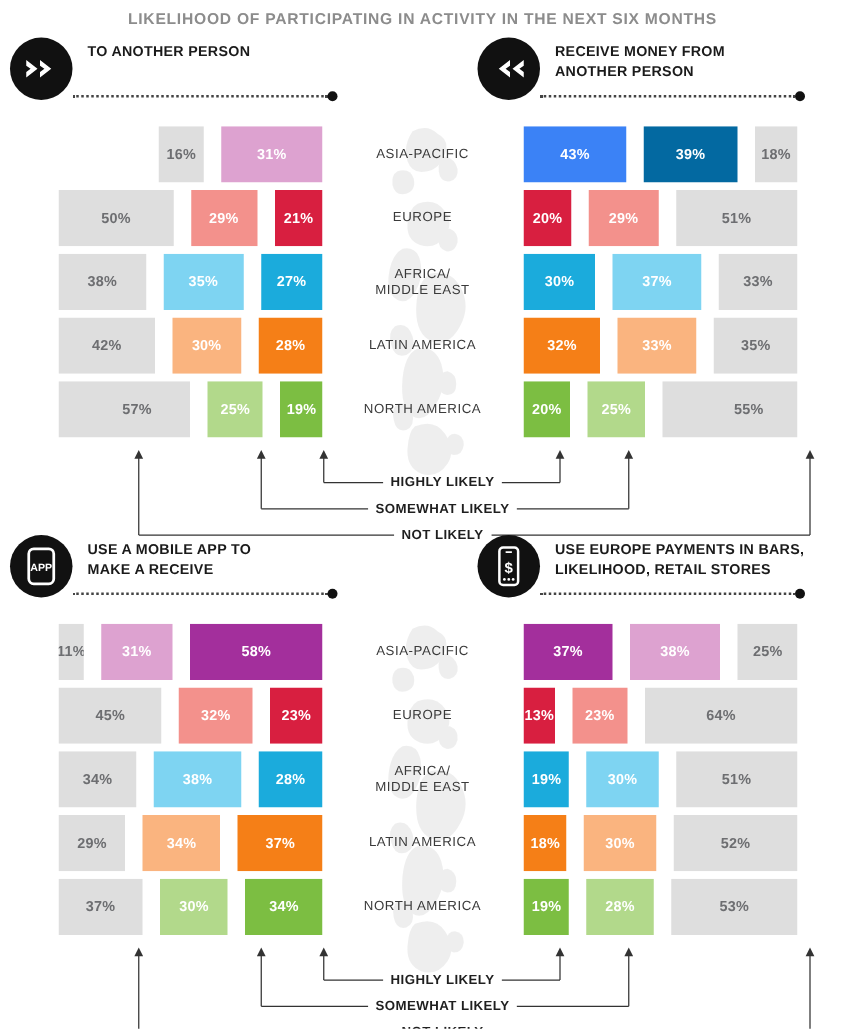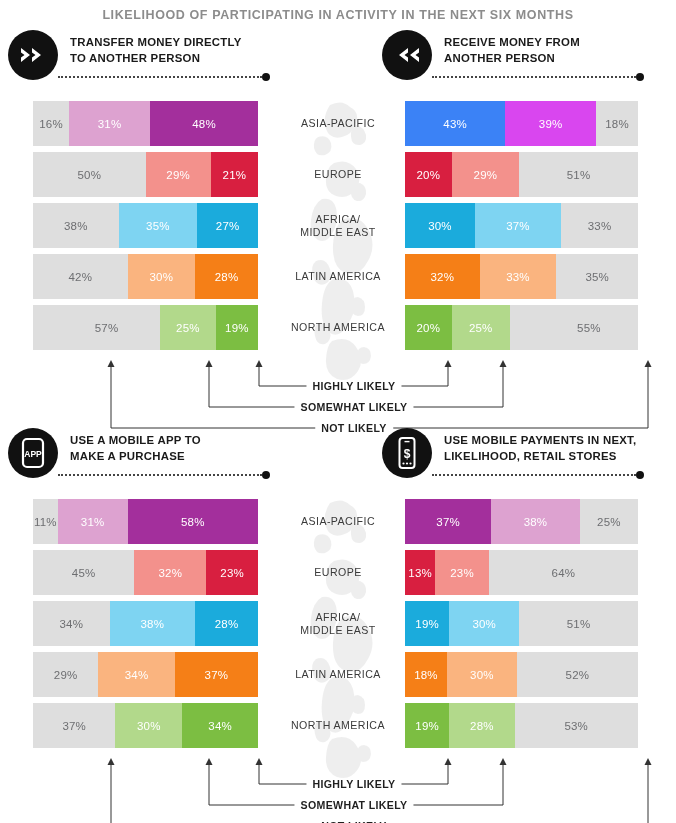--- a/index.html
+++ b/index.html
@@ -70,23 +70,24 @@
   .bar {
     height: 45px;
     display: flex;
     overflow: hidden;
   }
   .bar-left  { position: absolute; left: 33px;  width: 225px; justify-content: flex-end; }
   .bar-right { position: absolute; left: 405px; width: 233px; }
 
   .seg {
     display: flex; align-items: center; justify-content: center;
-    font-size: 11.5px; font-weight: normal; color: #ffffff;
+    font-size: 11.5px; font-weight: bold; color: #ffffff;
     letter-spacing: 0.2px;
     overflow: hidden;
+    margin-left: 14px;
   }
   .seg.gray { color: #6d6e71; }
 
   .region-label {
     position: absolute;
     left: 270px; width: 136px;
     text-align: center;
     font-size: 10.6px;
     font-weight: normal;
     letter-spacing: 0.45px;
@@ -126,21 +127,20 @@
 
 <div class="panel panel-top">
   <div class="head-row head-left">
     <div class="badge">
       <svg width="28" height="18" viewBox="0 0 28 18">
           <path d="M2 2 L11 9 L2 16 L2 11.5 L5.5 9 L2 6.5 Z" fill="#fff"></path>
           <path d="M13 2 L22 9 L13 16 L13 11.5 L16.5 9 L13 6.5 Z" fill="#fff"></path>
         </svg>
     </div>
     <div class="head-text">
-      <div>TRANSFER MONEY DIRECTLY</div>
       <div>TO ANOTHER PERSON</div>
     </div>
   </div>
   <div class="dotline l">
       <span class="dot"></span>
     </div>
 
   <div class="head-row head-right">
     <div class="badge">
       <svg width="28" height="18" viewBox="0 0 28 18">
@@ -172,25 +172,24 @@
             <path d="M86 206 q7 2 7 10 q0 9 -7 9 q-8 -1 -7 -11 q1 -8 7 -8 z"></path>
             <path d="M46 232 q9 -2 12 8 q2 10 -5 13 q-8 2 -10 -8 q-2 -9 3 -13 z"></path>
             <path d="M60 250 q16 -6 24 6 q9 13 2 24 q-8 12 -21 8 q-12 -5 -11 -20 q1 -14 6 -18 z"></path>
             <path d="M92 256 q7 1 7 9 q-1 8 -8 8 q-7 -1 -6 -10 q1 -7 7 -7 z"></path>
           </g>
         </svg></div>
       <div class="row">
         <div class="bar bar-left">
           <div class="seg gray" style="width: 16%; background: rgb(222, 222, 222);">16%</div>
           <div class="seg" style="width: 36%; background: rgb(221, 162, 208);">31%</div>
-          <div class="seg" style="width: 48%; background: rgb(163, 47, 156);">48%</div>
         </div>
         <div class="bar bar-right">
           <div class="seg" style="width: 43%; background: #3b82f6;">43%</div>
-          <div class="seg" style="width: 39%; background: #d946ef;">39%</div>
+          <div class="seg" style="width: 39%; background: #0369a1;">39%</div>
           <div class="seg gray" style="width: 18%; background: rgb(222, 222, 222);">18%</div>
         </div>
         <div class="region-label">
           <div>ASIA-PACIFIC</div>
         </div>
       </div>
       <div class="row">
         <div class="bar bar-left">
           <div class="seg gray" style="width: 50%; background: rgb(222, 222, 222);">50%</div>
           <div class="seg" style="width: 29%; background: rgb(243, 145, 140);">29%</div>
@@ -282,40 +281,40 @@
 <div class="panel panel-bottom">
   <div class="head-row head-left">
     <div class="badge">
       <svg width="26" height="32" viewBox="0 0 26 32">
           <rect x="3" y="2" width="20" height="28" rx="4" ry="4" fill="none" stroke="#fff" stroke-width="2.2"></rect>
           <text x="13" y="19.5" font-family="Liberation Sans, sans-serif" font-size="8.5" font-weight="bold" fill="#fff" text-anchor="middle">APP</text>
         </svg>
     </div>
     <div class="head-text">
       <div>USE A MOBILE APP TO</div>
-      <div>MAKE A PURCHASE</div>
+      <div>MAKE A RECEIVE</div>
     </div>
   </div>
   <div class="dotline l">
       <span class="dot"></span>
     </div>
 
   <div class="head-row head-right">
     <div class="badge">
       <svg width="24" height="34" viewBox="0 0 24 34">
           <rect x="4.5" y="2" width="15" height="30" rx="3" ry="3" fill="none" stroke="#fff" stroke-width="2"></rect>
           <line x1="9.5" y1="5.6" x2="14.5" y2="5.6" stroke="#fff" stroke-width="1.4"></line>
           <text x="12" y="22" font-family="Liberation Sans, sans-serif" font-size="12" font-weight="bold" fill="#fff" text-anchor="middle">$</text>
           <circle cx="8.5" cy="27.5" r="1.1" fill="#fff"></circle>
           <circle cx="12" cy="27.5" r="1.1" fill="#fff"></circle>
           <circle cx="15.5" cy="27.5" r="1.1" fill="#fff"></circle>
         </svg>
     </div>
     <div class="head-text">
-      <div>USE MOBILE PAYMENTS IN NEXT,</div>
+      <div>USE EUROPE PAYMENTS IN BARS,</div>
       <div>LIKELIHOOD, RETAIL STORES</div>
     </div>
   </div>
   <div class="dotline r">
       <span class="dot"></span>
     </div>
 
   <div class="chart-area">
       <div class="map-wm"><svg viewBox="0 0 132 290" xmlns="http://www.w3.org/2000/svg" width="132" height="290">
           <g fill="#9a9a9a">

